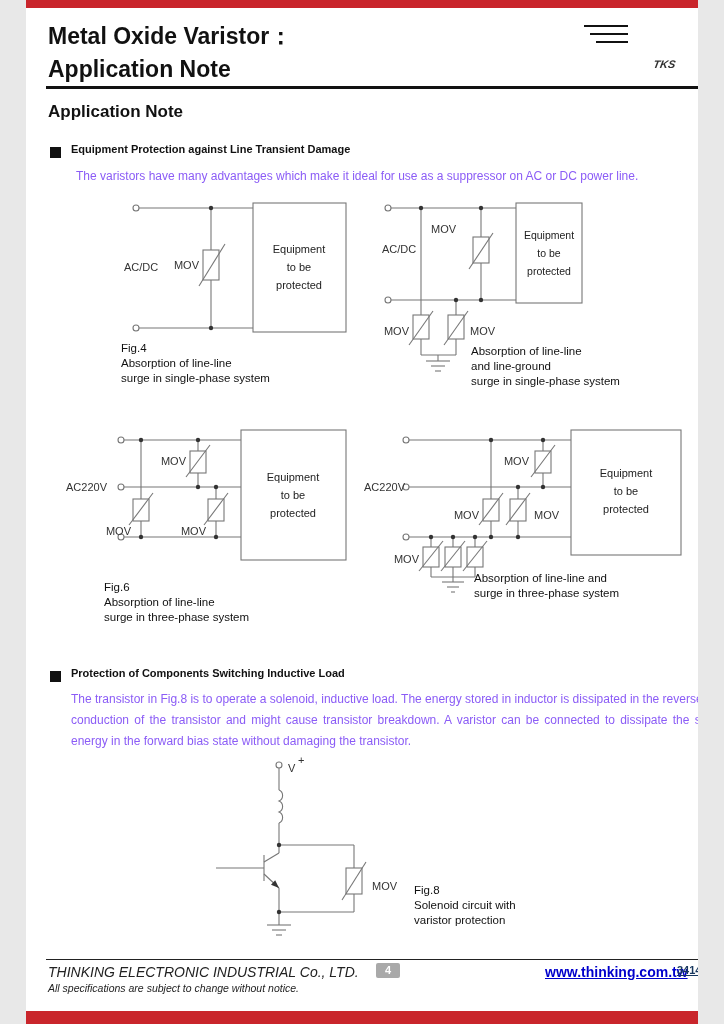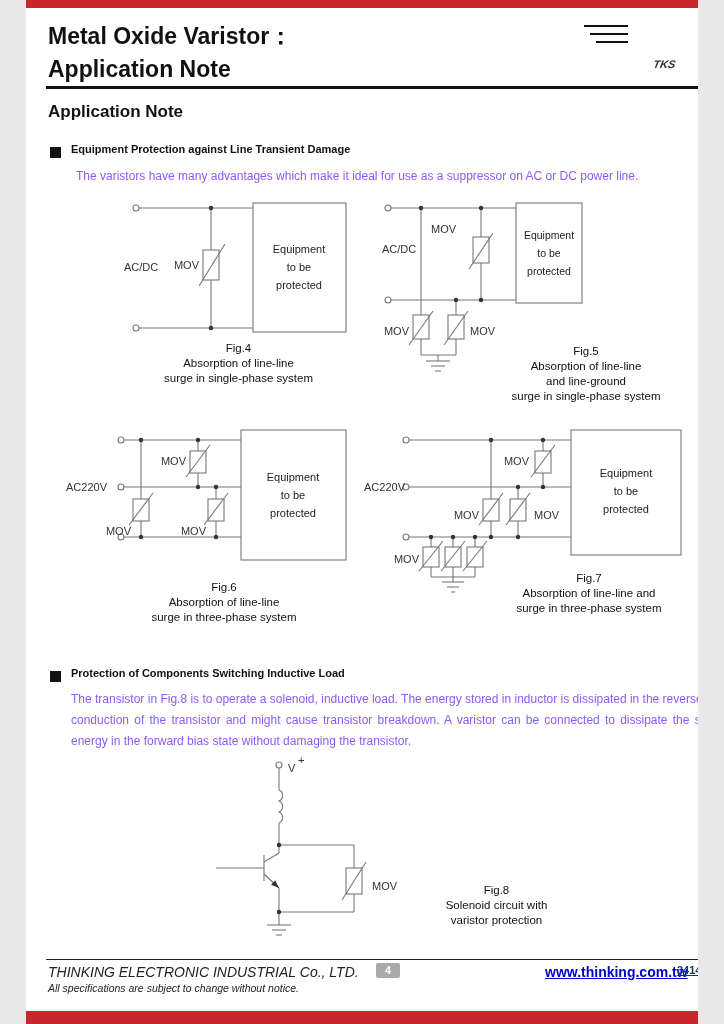--- a/index.html
+++ b/index.html
@@ -1,21 +1,21 @@
 <!DOCTYPE html>
 <html><head>
 <meta charset="utf-8">
 <style>
   * { margin:0; padding:0; box-sizing:border-box; }
   html,body { background:#e8e8e8; }
   body { font-family:"Liberation Sans", sans-serif; color:#1a1a1a; }
   .page { position:relative; width:672px; height:1024px; background:#fff; overflow:hidden; margin:0 auto; }
   .abs { position:absolute; }
   .redbar { position:absolute; left:0; width:100%; background:#C9252B; }
-  .caption { position:absolute; text-align:center; font-size:11.5px; line-height:15px; color:#111; }
+  .caption { position:absolute; text-align:left; font-size:11.5px; line-height:15px; color:#111; }
   .fig { position:absolute; overflow:visible; }
   svg text { font-family:"Liberation Sans", sans-serif; font-size:11px; fill:#333; }
   .wire { stroke:#777; stroke-width:1.1; fill:none; }
   g.wire line { stroke:#777; stroke-width:1.1; }
   .comp { stroke:#777; stroke-width:1.1; fill:#fff; }
   .dot { fill:#333; stroke:none; }
   .eqtext { font-size:11px; fill:#222; text-anchor:middle; }
   .eqtext-sm { font-size:10.5px; fill:#222; text-anchor:middle; }
   .secbullet { position:absolute; width:11px; height:11px; background:#111; }
   .secheading { position:absolute; font-size:11px; font-weight:bold; color:#111; }
@@ -120,21 +120,20 @@
     <circle class="dot" cx="105" cy="13" r="2.2"></circle>
     <circle class="dot" cx="105" cy="105" r="2.2"></circle>
     <circle class="dot" cx="45" cy="13" r="2.2"></circle>
     <circle class="dot" cx="80" cy="105" r="2.2"></circle>
     <text x="6" y="58">AC/DC</text>
     <text x="55" y="38">MOV</text>
     <text x="33" y="140" text-anchor="end">MOV</text>
     <text x="94" y="140">MOV</text>
   </svg>
   <div class="caption" style="left:445px;top:344px;width:230px">
-    <div>Fig.5</div>
     <div>Absorption of line-line</div>
     <div>and line-ground</div>
     <div>surge in single-phase system</div>
   </div>
 
   <svg class="fig" style="left:35px;top:425px" width="290" height="155" viewBox="0 0 290 155">
     <circle class="comp" cx="60" cy="15" r="3"></circle>
     <circle class="comp" cx="60" cy="62" r="3"></circle>
     <circle class="comp" cx="60" cy="112" r="3"></circle>
     <g class="wire">
@@ -246,21 +245,20 @@
     <circle class="dot" cx="70" cy="112" r="2.2"></circle>
     <circle class="dot" cx="92" cy="112" r="2.2"></circle>
     <circle class="dot" cx="114" cy="112" r="2.2"></circle>
     <text x="3" y="66">AC220V</text>
     <text x="168" y="40" text-anchor="end">MOV</text>
     <text x="118" y="94" text-anchor="end">MOV</text>
     <text x="173" y="94">MOV</text>
     <text x="58" y="138" text-anchor="end">MOV</text>
   </svg>
   <div class="caption" style="left:448px;top:571px;width:230px">
-    <div>Fig.7</div>
     <div>Absorption of line-line and</div>
     <div>surge in three-phase system</div>
   </div>
 
   <div class="secbullet" style="left:24px;top:671px"></div>
   <div class="secheading" style="left:45px;top:667px">Protection of Components Switching Inductive Load</div>
   <div class="bodytext" style="left:45px;top:689px;width:657px;text-align:justify">The transistor in Fig.8 is to operate a solenoid, inductive load. The energy stored in inductor is dissipated in the reverse bias conduction of the transistor and might cause transistor breakdown. A varistor can be connected to dissipate the stored energy in the forward bias state without damaging the transistor.</div>
 
   <svg class="fig" style="left:150px;top:750px" width="280" height="210" viewBox="0 0 280 210">
     <circle class="comp" cx="103" cy="15" r="3"></circle>

